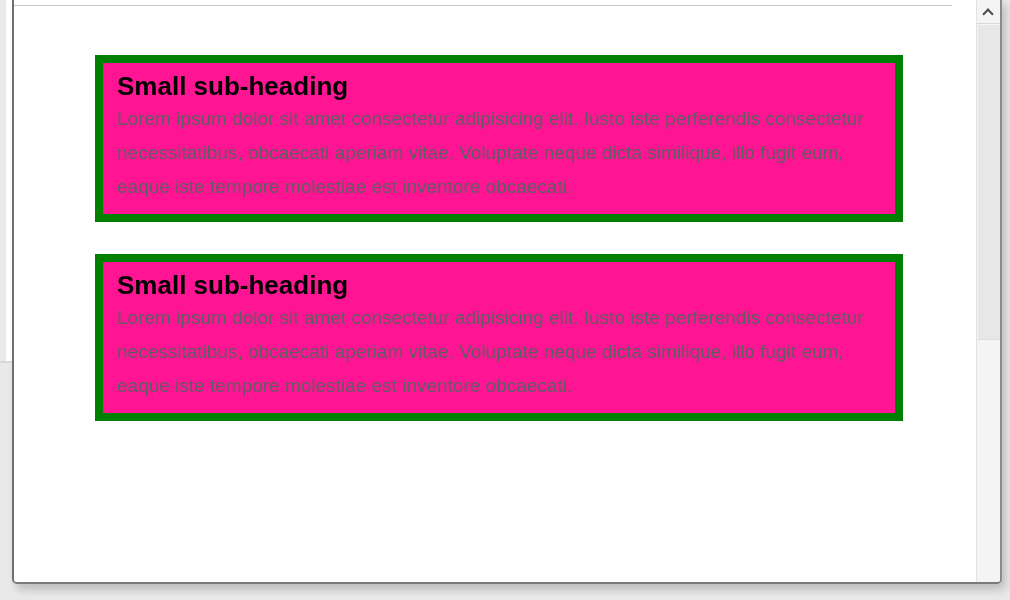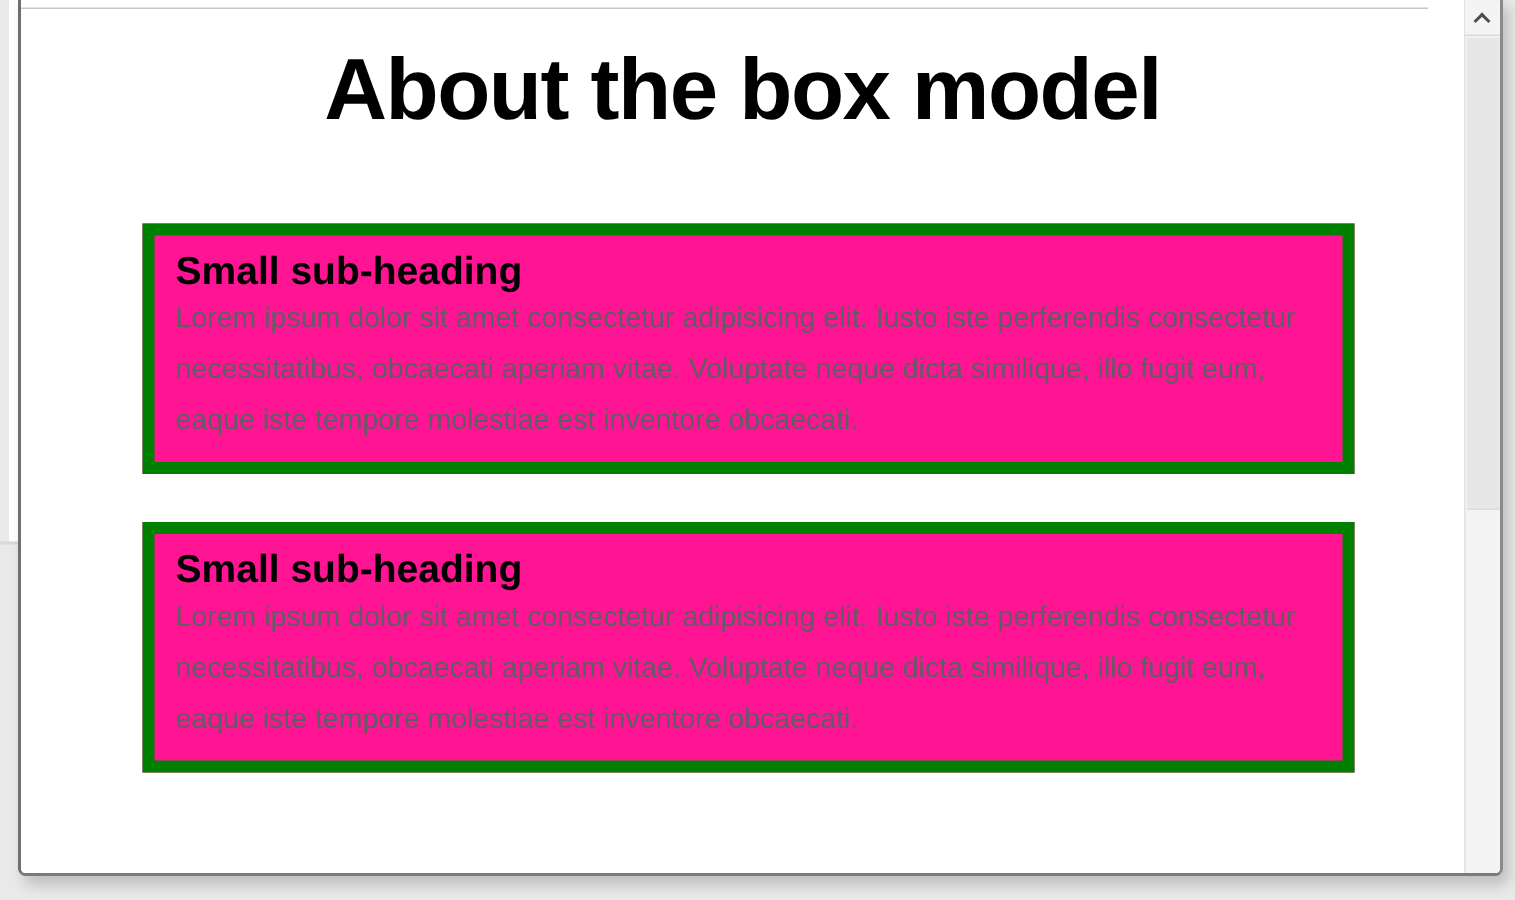--- a/index.html
+++ b/index.html
@@ -123,21 +123,20 @@
 <div class="stage" style="background-color: rgb(233, 233, 233);">
 
   <div class="bg-window-sliver"></div>
   <div class="bg-window-seam"></div>
 
   <div class="browser-window">
 
     <div class="content">
       <div class="top-hairline"></div>
 
-      <h1 class="page-title" style="color: rgb(0, 0, 0);">About the box model</h1>
 
       <section class="card card-first" style="background-color: rgb(255, 20, 147); border-color: rgb(0, 128, 0);">
         <h2 class="card-heading">Small sub-heading</h2>
         <p class="card-body" style="color: rgb(93, 95, 99);">Lorem ipsum dolor sit amet consectetur adipisicing elit. Iusto iste perferendis consectetur necessitatibus, obcaecati aperiam vitae. Voluptate neque dicta similique, illo fugit eum, eaque iste tempore molestiae est inventore obcaecati.</p>
       </section>
 
       <section class="card" style="background-color: rgb(255, 20, 147); border-color: rgb(0, 128, 0);">
         <h2 class="card-heading">Small sub-heading</h2>
         <p class="card-body" style="color: rgb(93, 95, 99);">Lorem ipsum dolor sit amet consectetur adipisicing elit. Iusto iste perferendis consectetur necessitatibus, obcaecati aperiam vitae. Voluptate neque dicta similique, illo fugit eum, eaque iste tempore molestiae est inventore obcaecati.</p>
       </section>

